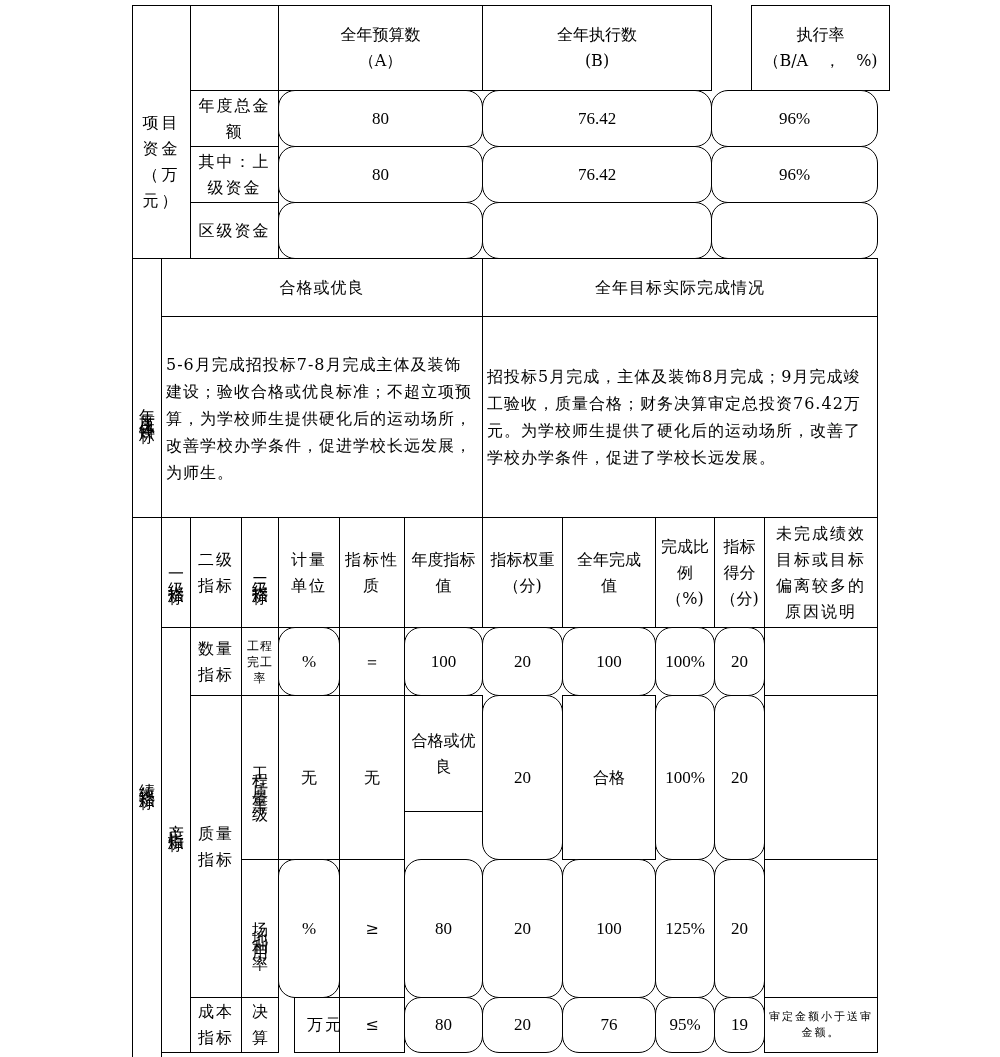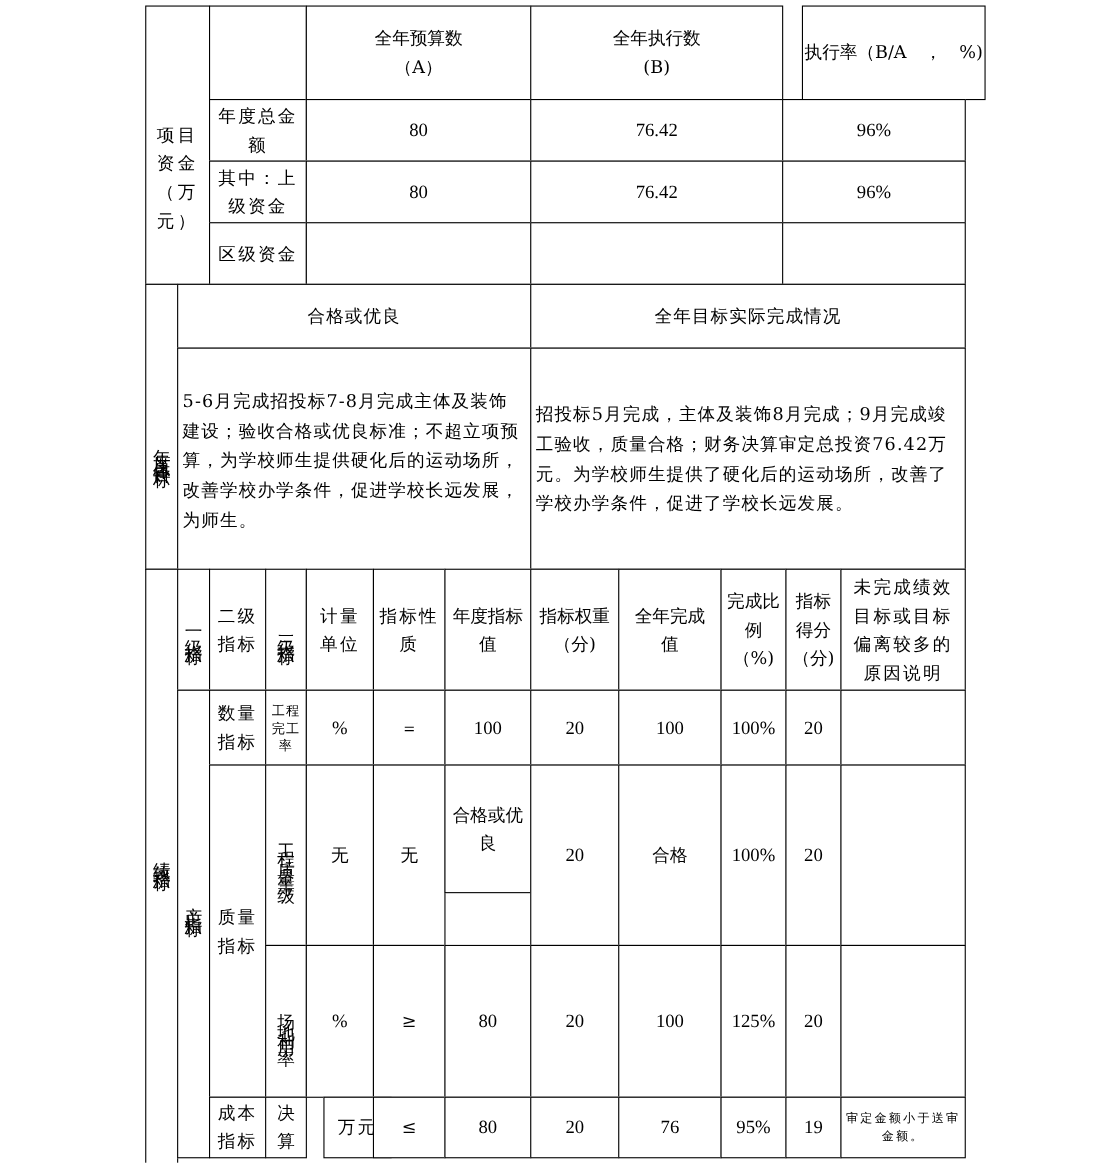--- a/index.html
+++ b/index.html
@@ -4,41 +4,41 @@
 <style>
   html, body { margin:0; padding:0; background:#ffffff; }
   body { width:1000px; height:1057px; position:relative; overflow:hidden;
          font-family:"DejaVu Serif","Liberation Serif",serif; color:#000; }
   .c { position:absolute; box-sizing:border-box; border:1.5px solid #000;
        display:flex; align-items:center; justify-content:center; text-align:center;
        font-size:16px; line-height:26px; background:#fff; }
   .c span { display:block; }
   .vert { writing-mode:vertical-rl; text-orientation:upright; letter-spacing:4px; line-height:20px; }
   .para { justify-content:flex-start; text-align:left; padding:0 4px; font-size:16px; line-height:27px; letter-spacing:1px; }
-  .num { font-family:"Liberation Serif","DejaVu Serif",serif; font-size:17px; }
+  .num { font-family:"Liberation Serif","DejaVu Serif",serif; font-size:17px;border-radius:17px; }
   .small { font-size:12px; line-height:16px; letter-spacing:1px; }
   .tiny { font-size:11px; line-height:16px; }
   .wrap { white-space:normal; word-break:break-all; padding:0 4px; }
 </style>
 </head>
 <body>
 
 <div class="c wrap" style="left:132px;top:5px;width:59px;height:254px;padding:16px 2px;letter-spacing:3px;">
   <span style="margin-top:60px;">项目资金（万元）</span>
 </div>
 <div class="c" style="left:190px;top:5px;width:89px;height:86px;"></div>
 <div class="c" style="left:278px;top:5px;width:205px;height:86px;flex-direction:column;">
   <span>全年预算数</span>
   <span>（A）</span>
 </div>
 <div class="c" style="left:482px;top:5px;width:230px;height:86px;flex-direction:column;">
   <span>全年执行数</span>
   <span>(B)</span>
 </div>
-<div class="c" style="left:729px;top:5px;width:167px;height:86px;flex-direction:row;">
+<div class="c" style="left:751px;top:5px;width:139px;height:86px;flex-direction:column;">
   <span>执行率</span>
   <span>（B/A　，　%)</span>
 </div>
 
 <div class="c wrap" style="left:190px;top:90px;width:89px;height:57px;letter-spacing:2px;">
   <span>年度总金额</span>
 </div>
 <div class="c num" style="left:278px;top:90px;width:205px;height:57px;">
   <span>80</span>
 </div>

